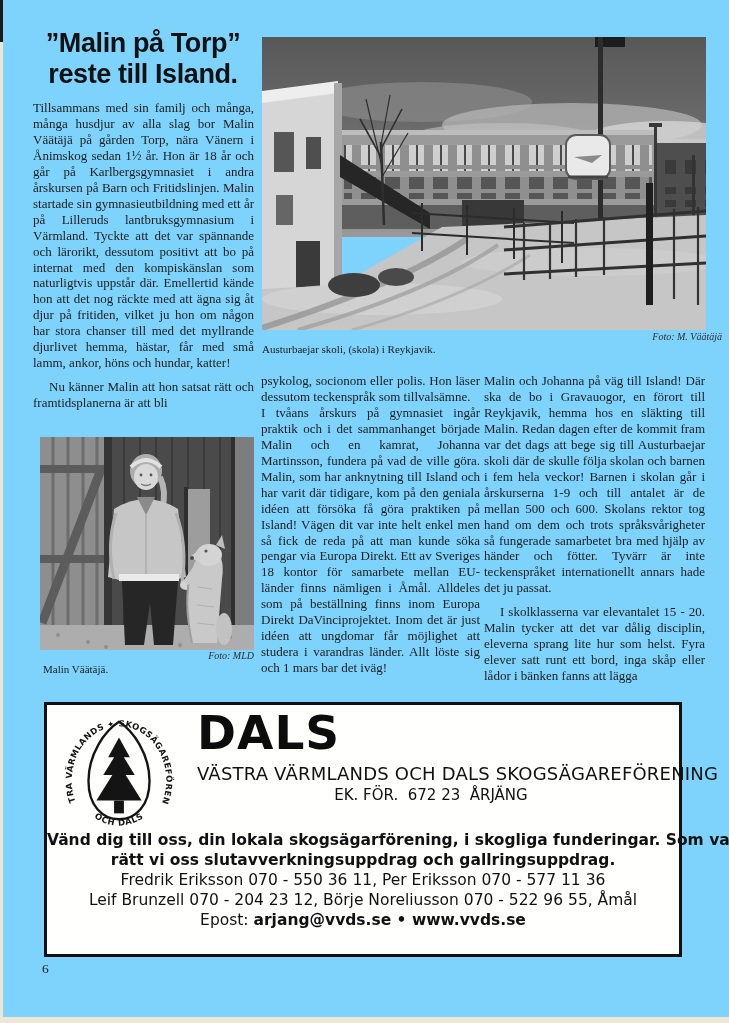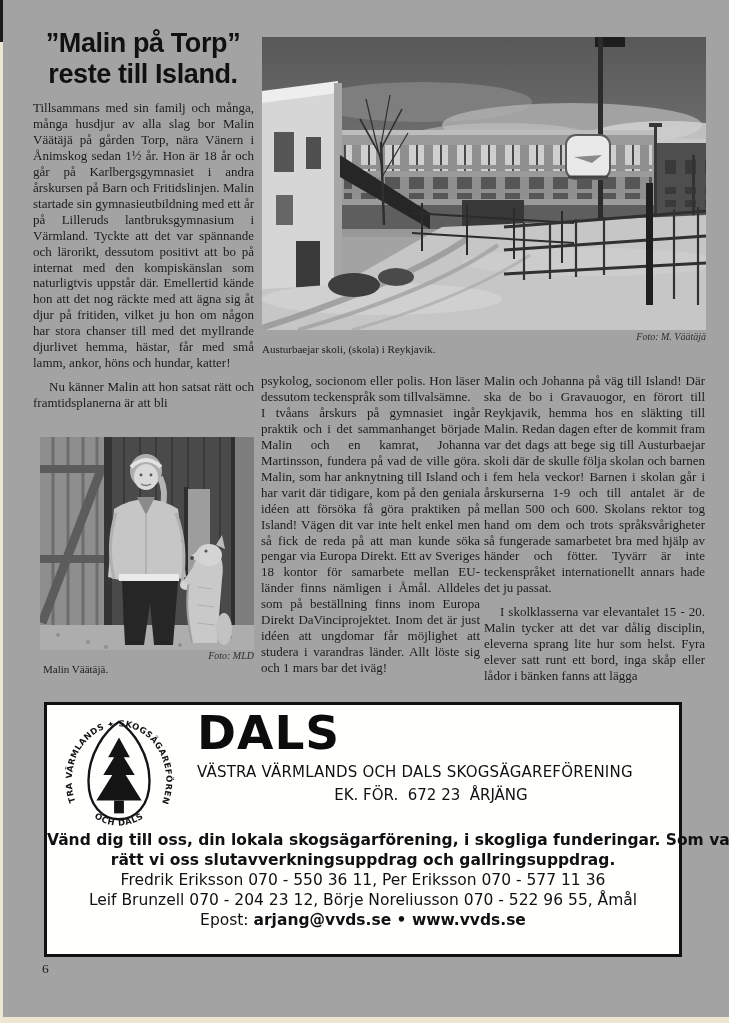--- a/index.html
+++ b/index.html
@@ -1,18 +1,18 @@
 <!DOCTYPE html>
 <html><head>
 <meta charset="utf-8">
 <style>
   html,body { margin:0; padding:0; background:#8f8f8f; }
   .page {
     position:relative; width:729px; height:1023px; margin:0 auto;
-    background:#a3a3a3; overflow:hidden;
+    background:#7dd3fc; overflow:hidden;
     font-family:"Liberation Serif", serif; color:#1c1c1c;
   }
   
   .edge-left { position:absolute; left:0; top:0; width:3px; height:1023px; background:#ece6d2; }
   .edge-bottom { position:absolute; left:0; bottom:0; width:729px; height:6px; background:#ece6d2; }
   .corner-mark { position:absolute; left:0; top:0; width:3px; height:42px; background:#1b1b1b; }
 
   .title {
     position:absolute; left:28px; top:28px; width:230px; text-align:center;
     font-family:"Liberation Sans", sans-serif; font-weight:bold;
@@ -23,37 +23,37 @@
   .col p.indent { margin-top:8px; text-indent:16px; }
   .col1 { left:33px; top:100px; width:221px; }
   .col2 { left:261px; top:373px; width:219px; }
   .col3 { left:484px; top:373px; width:221px; }
 
   .photo-top  { position:absolute; left:262px; top:37px;  width:444px; height:293px; }
   .photo-left { position:absolute; left:40px;  top:437px; width:214px; height:213px; }
   .photo-top svg, .photo-left svg, .vvds-logo svg { display:block; width:100%; height:100%; }
 
   .credit { position:absolute; font-style:italic; font-size:10px; color:#2e2e2e; }
-  .credit.school { left:262px; top:331px; width:444px; text-align:right; }
+  .credit.school { left:278px; top:331px; width:444px; text-align:right; }
   .credit.mld    { left:40px;  top:650px; width:214px; text-align:right; }
   .caption { position:absolute; font-size:11px; color:#1c1c1c; }
   .caption.school { left:262px; top:343px; width:444px; }
   .caption.malin  { left:43px;  top:663px; width:214px; }
 
   .adbox {
     position:absolute; left:44px; top:702px; width:632px; height:249px;
     border:3px solid #111; background:#fffffe;
     font-family:"DejaVu Sans", sans-serif; color:#111;
   }
   .vvds-logo { position:absolute; left:8px; top:3px; width:128px; height:130px; }
   .vvds-name {
     position:absolute; left:150px; top:0px;
     font-size:47px; font-weight:bold; letter-spacing:1px; line-height:56px; color:#0c0c0c;
   }
-  .vvds-sub { position:absolute; left:150px; top:58px; font-size:15px; letter-spacing:0.2px; white-space:nowrap; }
+  .vvds-sub { position:absolute; left:150px; top:58px; font-size:18px; letter-spacing:0.2px; white-space:nowrap; }
   .vvds-org { position:absolute; left:150px; top:81px; width:468px; text-align:center; font-size:15px; white-space:pre; }
   .ad-lines { position:absolute; left:0; top:127px; width:100%; text-align:center; font-size:15.5px; }
   .ad-lines div { margin:0 0 3px; line-height:17px; white-space:nowrap; }
   .b { font-weight:bold; }
 
   .page-number { position:absolute; left:42px; top:961px; font-size:13.5px; }
 </style>
 </head>
 <body>
 

